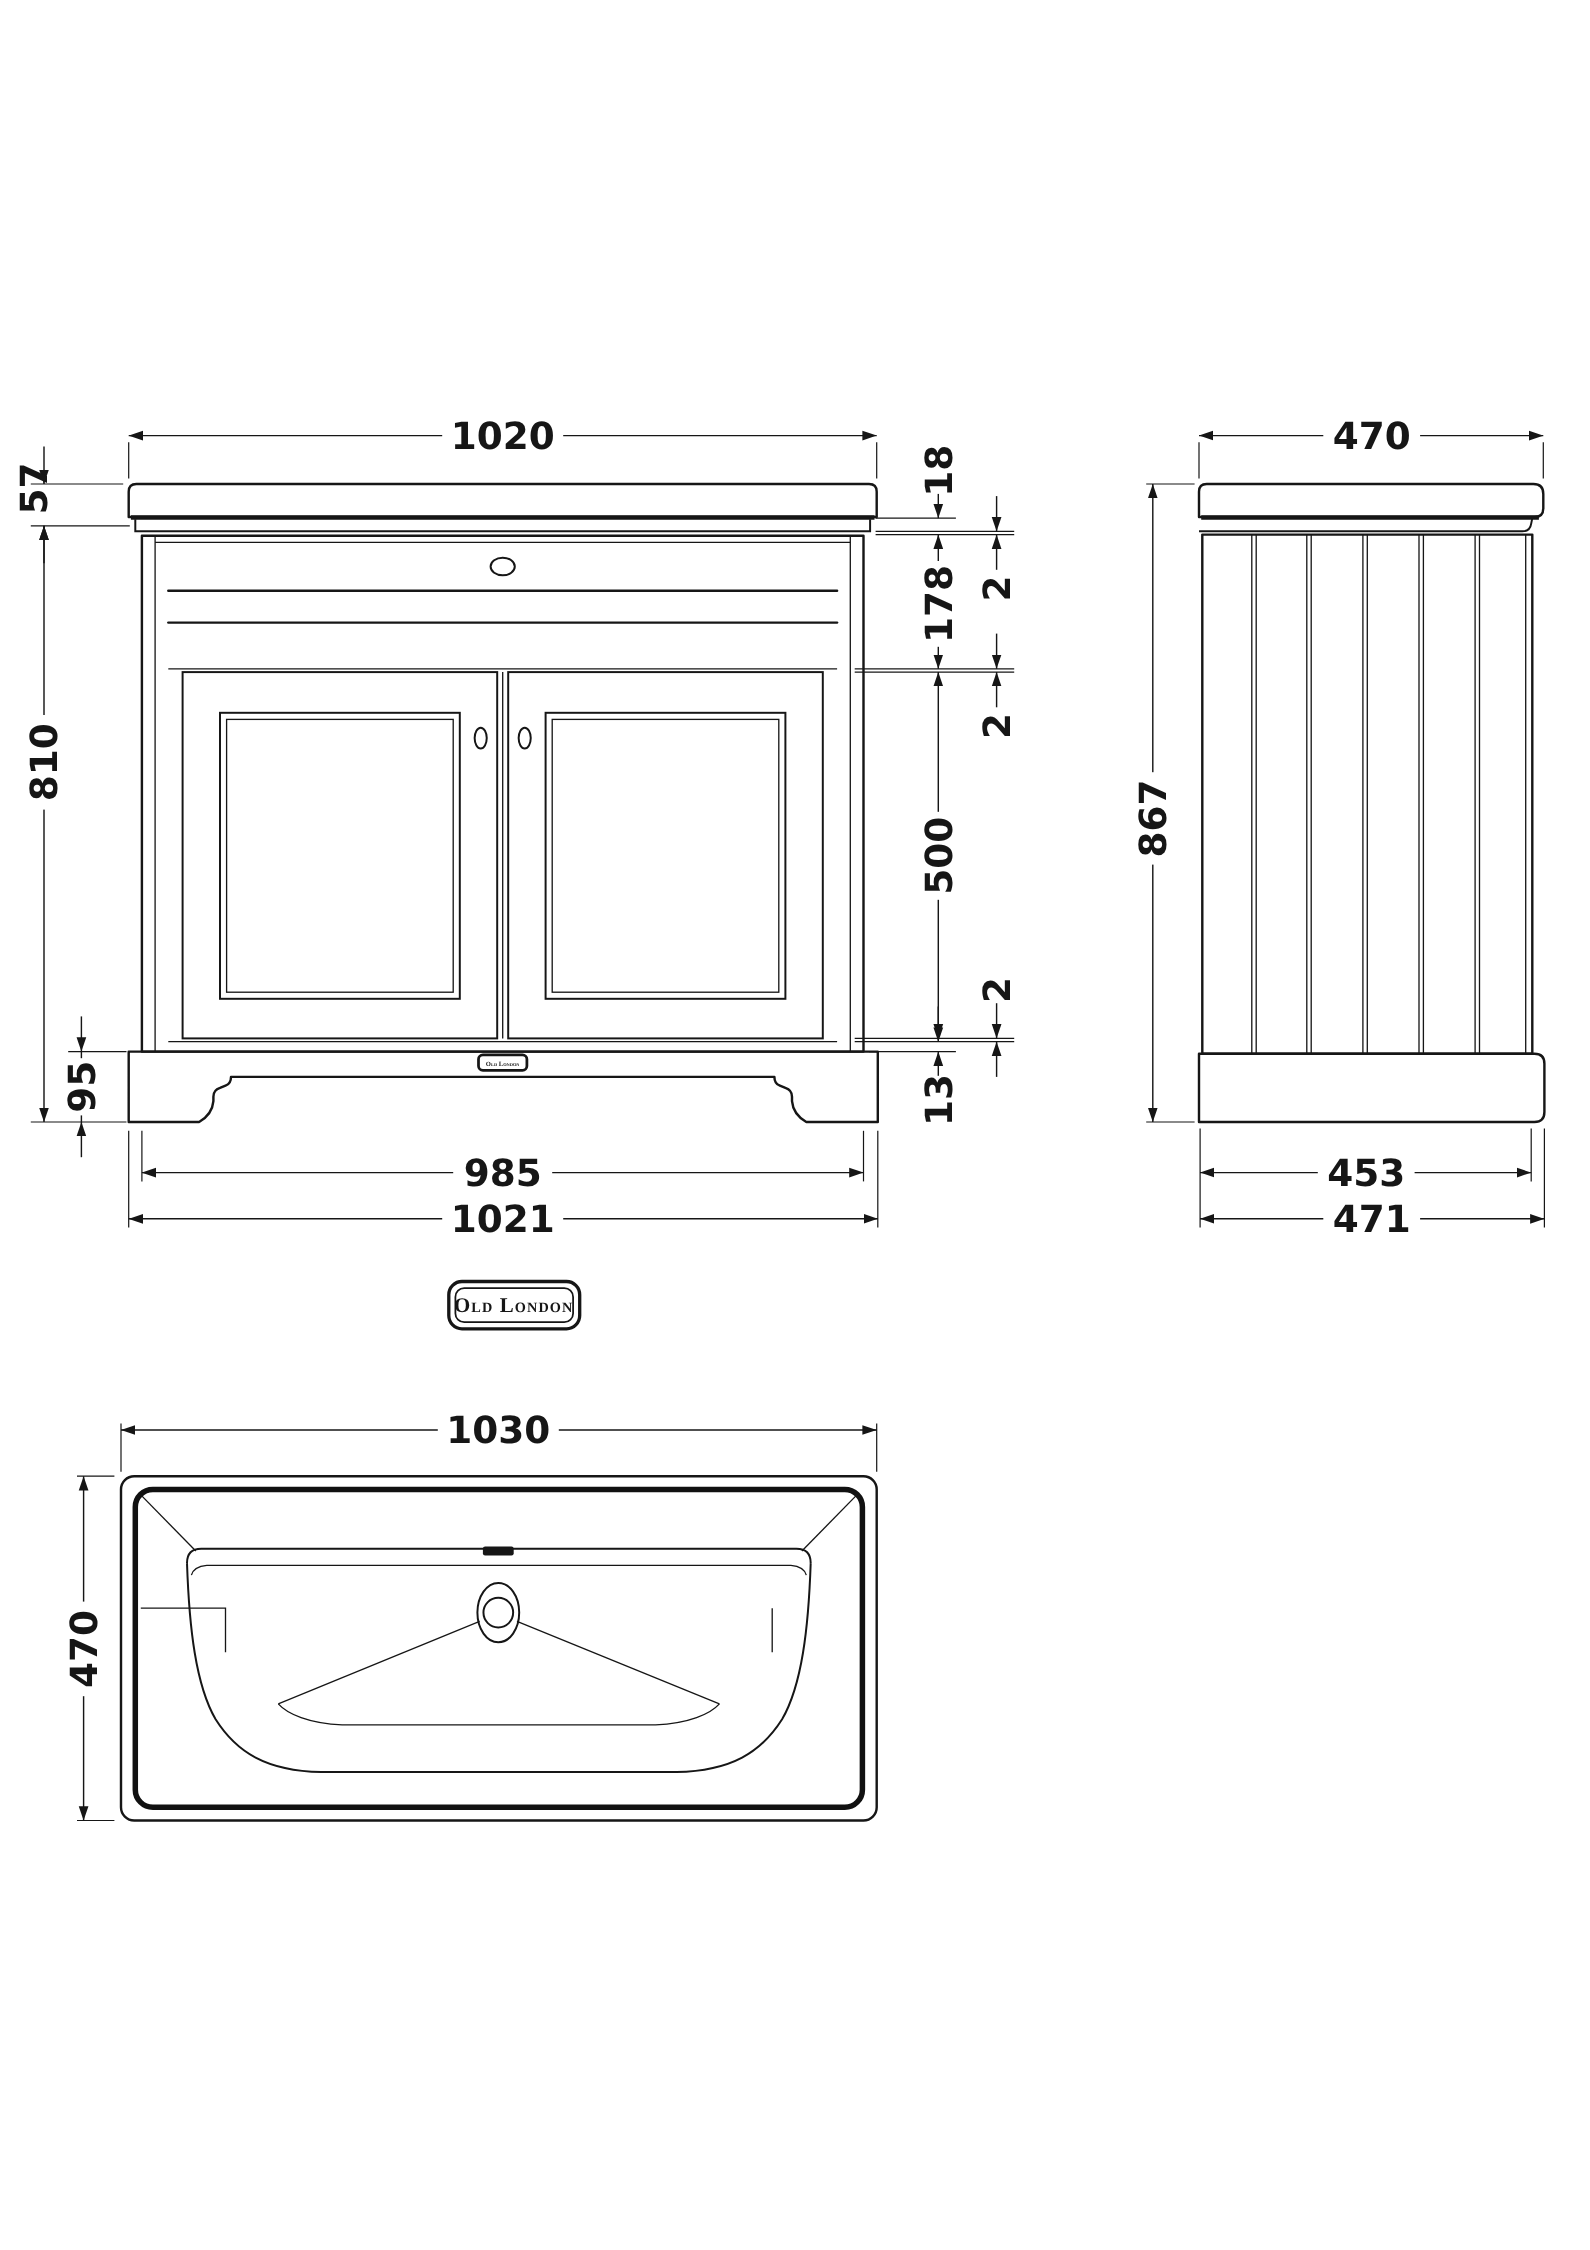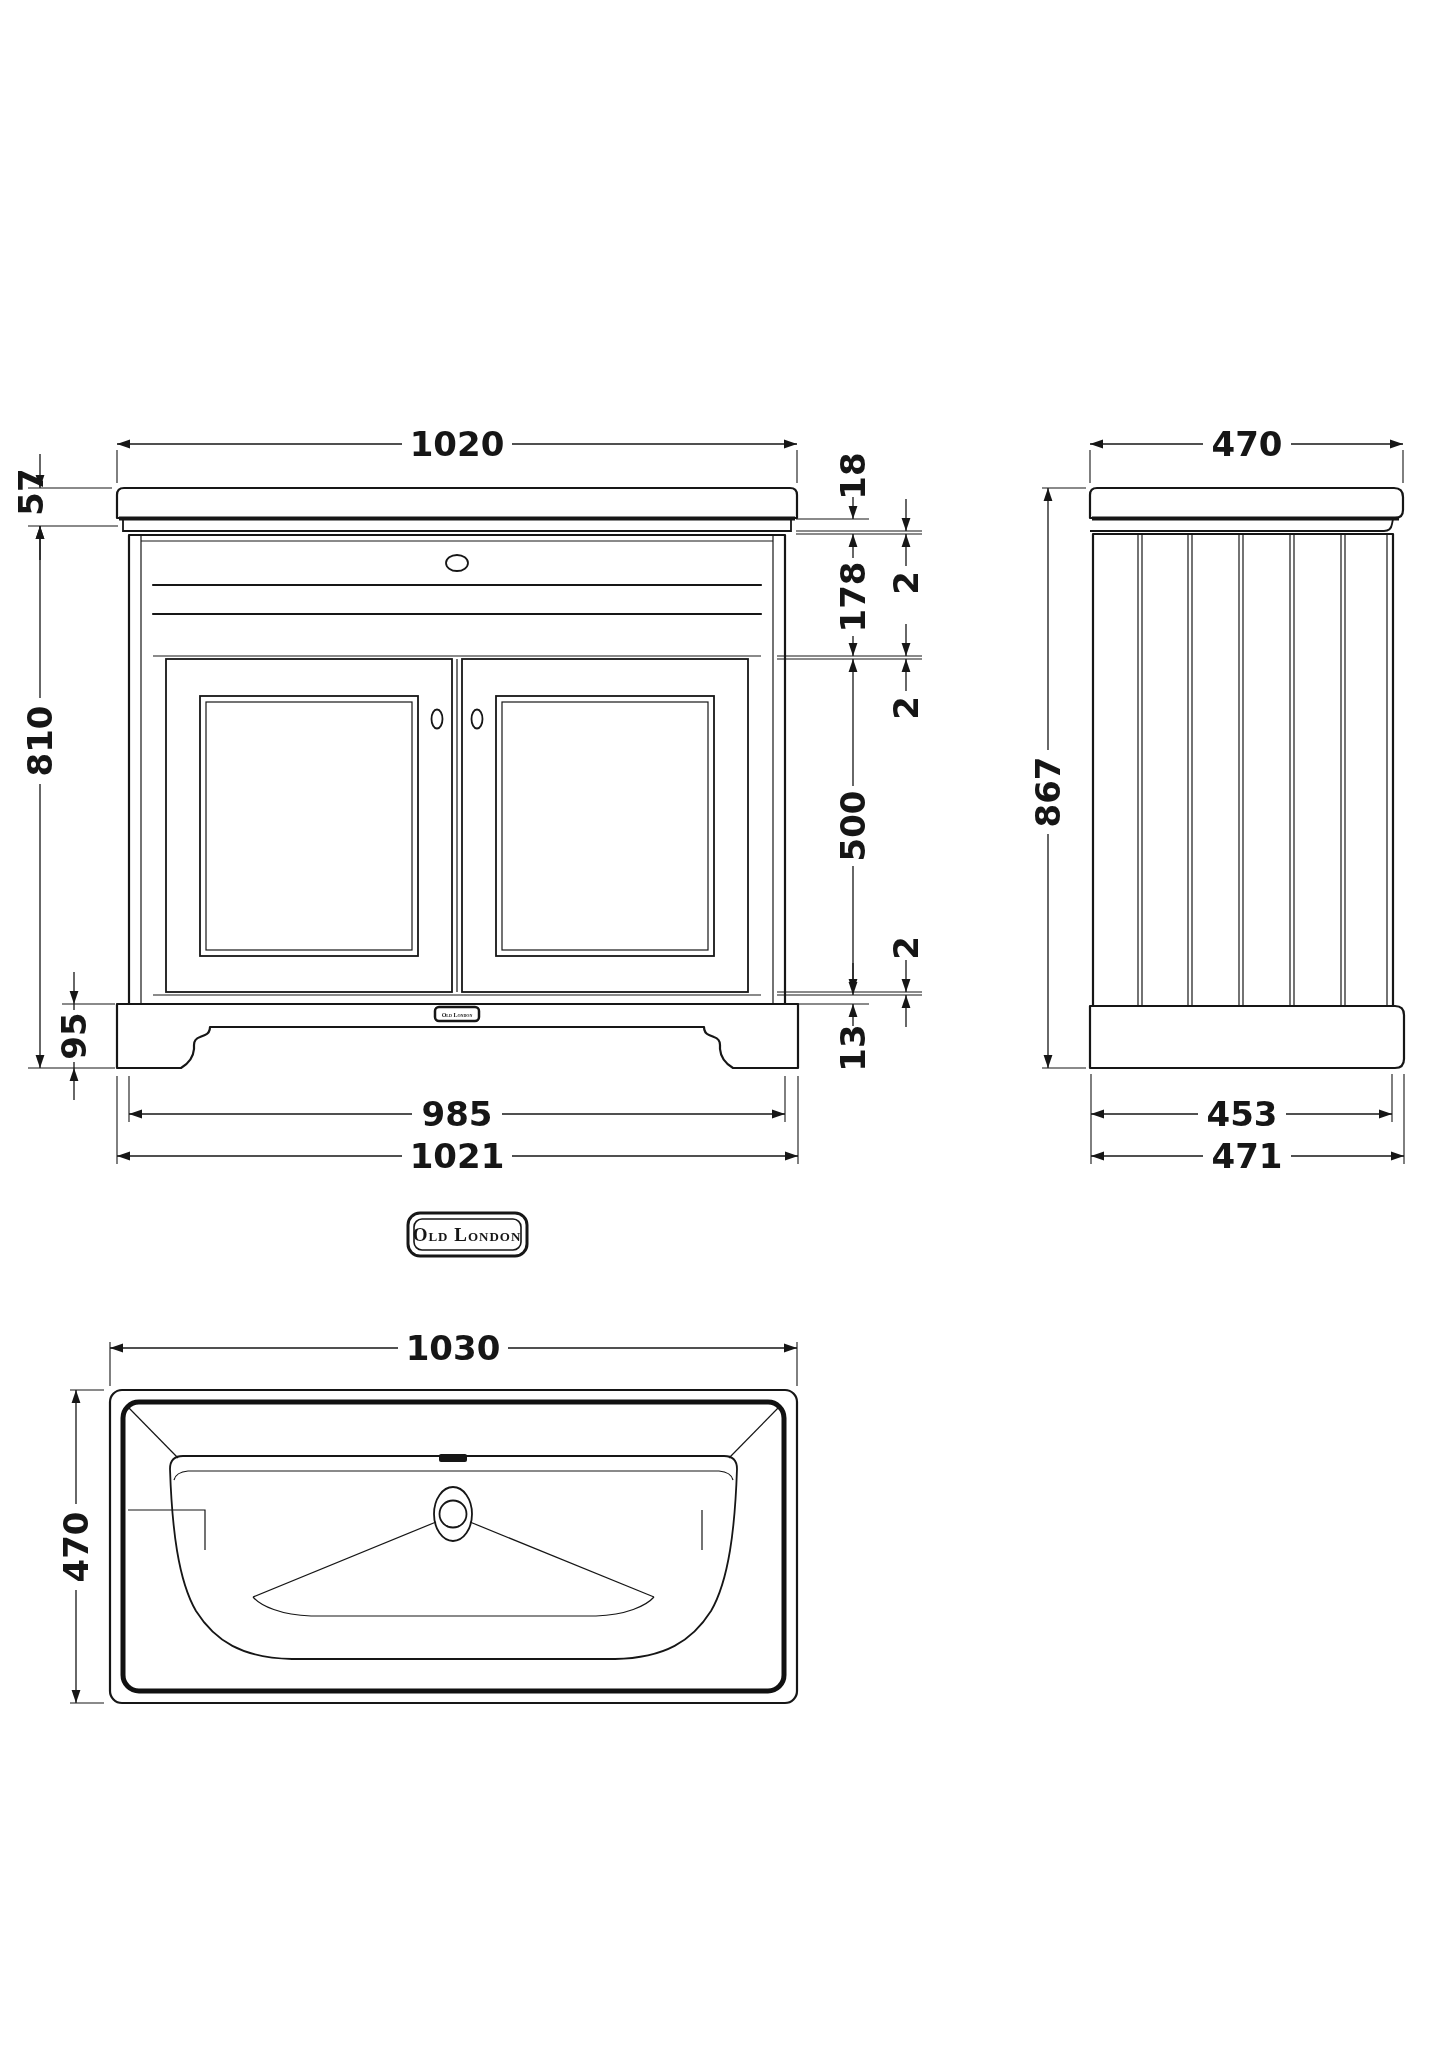--- a/index.html
+++ b/index.html
@@ -1,17 +1,17 @@
 <!DOCTYPE html>
 <html><head>
 <meta charset="utf-8">
 <style>
   html,body{margin:0;padding:0;background:#ffffff;}
   .canvas{position:relative;width:1445px;height:1903px;background:#fff;overflow:hidden;
-          font-family:"DejaVu Sans", sans-serif;margin-top:48px;}
+          font-family:"DejaVu Sans", sans-serif;}
   svg{position:absolute;left:0;top:0;}
   .obj{stroke:#161616;fill:none;stroke-width:2.2;stroke-linecap:round;stroke-linejoin:round;}
   .obj-thick{stroke:#161616;fill:none;stroke-width:4;stroke-linecap:butt;}
   .obj-thin{stroke:#161616;fill:none;stroke-width:1.2;}
   .obj-med{stroke:#161616;fill:none;stroke-width:1.8;}
   .rim{stroke:#111111;fill:none;stroke-width:5;}
   .dimline{stroke:#161616;fill:none;stroke-width:1.3;}
   .extline{stroke:#161616;fill:none;stroke-width:1.1;}
   .dim{font:700 34px "DejaVu Sans", sans-serif;fill:#161616;}
   .tbg{fill:#ffffff;}

